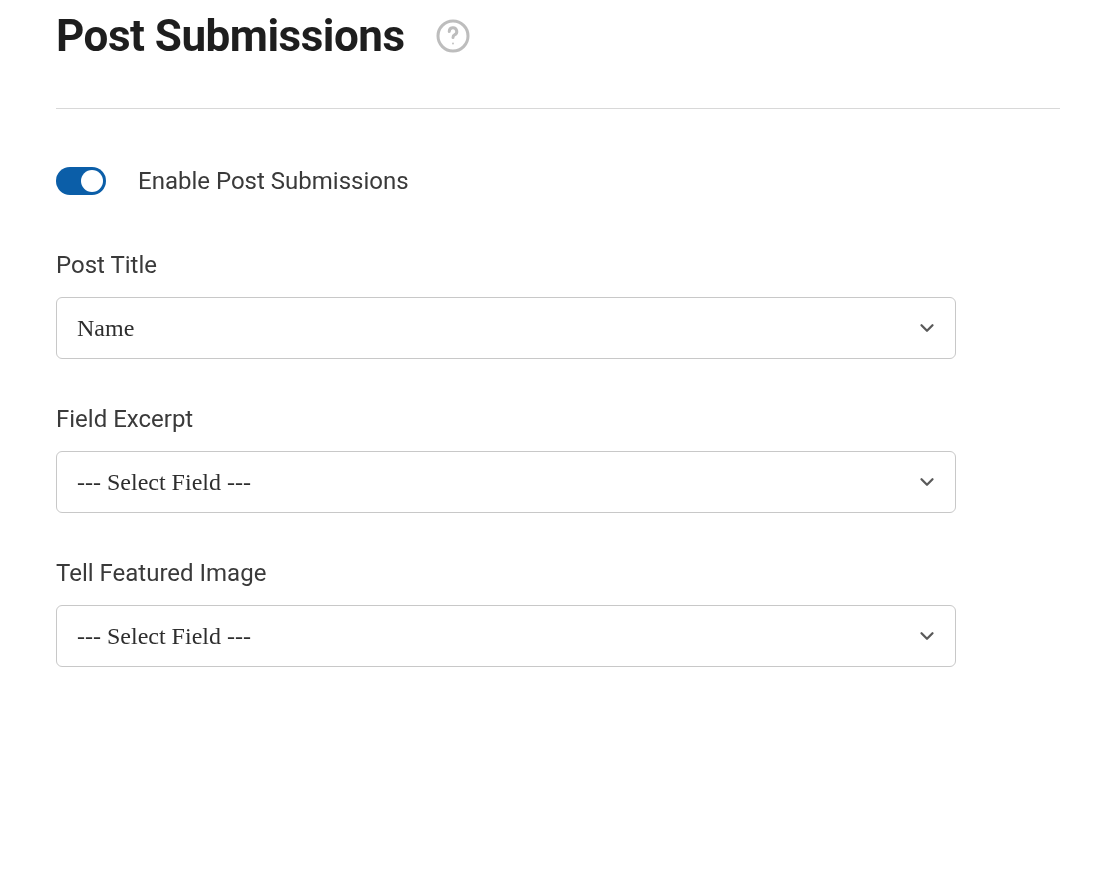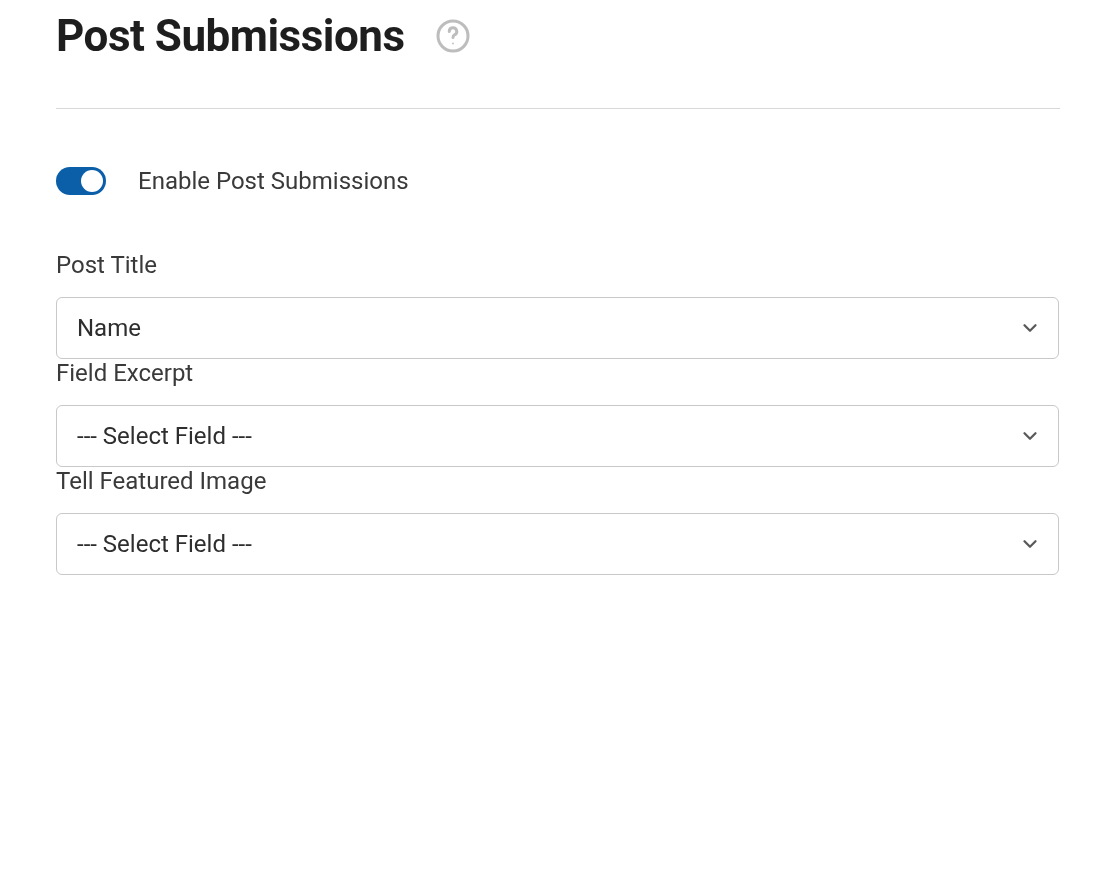--- a/index.html
+++ b/index.html
@@ -64,31 +64,33 @@
       border-radius: 50%;
       top: 3px;
       right: 3px;
     }
     .toggle-label {
       font-size: 24px;
       color: #3a3a3a;
       font-weight: 400;
     }
     .field-group {
+      margin-bottom: 46px;
     }
     .field-label {
       font-size: 24px;
       color: #3a3a3a;
       font-weight: 400;
       display: block;
       margin-bottom: 18px;
     }
     .select-wrap {
       position: relative;
-      width: 1003px;
+      width: 900px;
+      font-family: Liberation Serif, serif;
     }
     .select {
       width: 100%;
       height: 62px;
       border: 1px solid #c8c8c8;
       border-radius: 6px;
       background: #ffffff;
       font-size: 24px;
       color: #2e2e2e;
       padding: 0 50px 0 20px;

